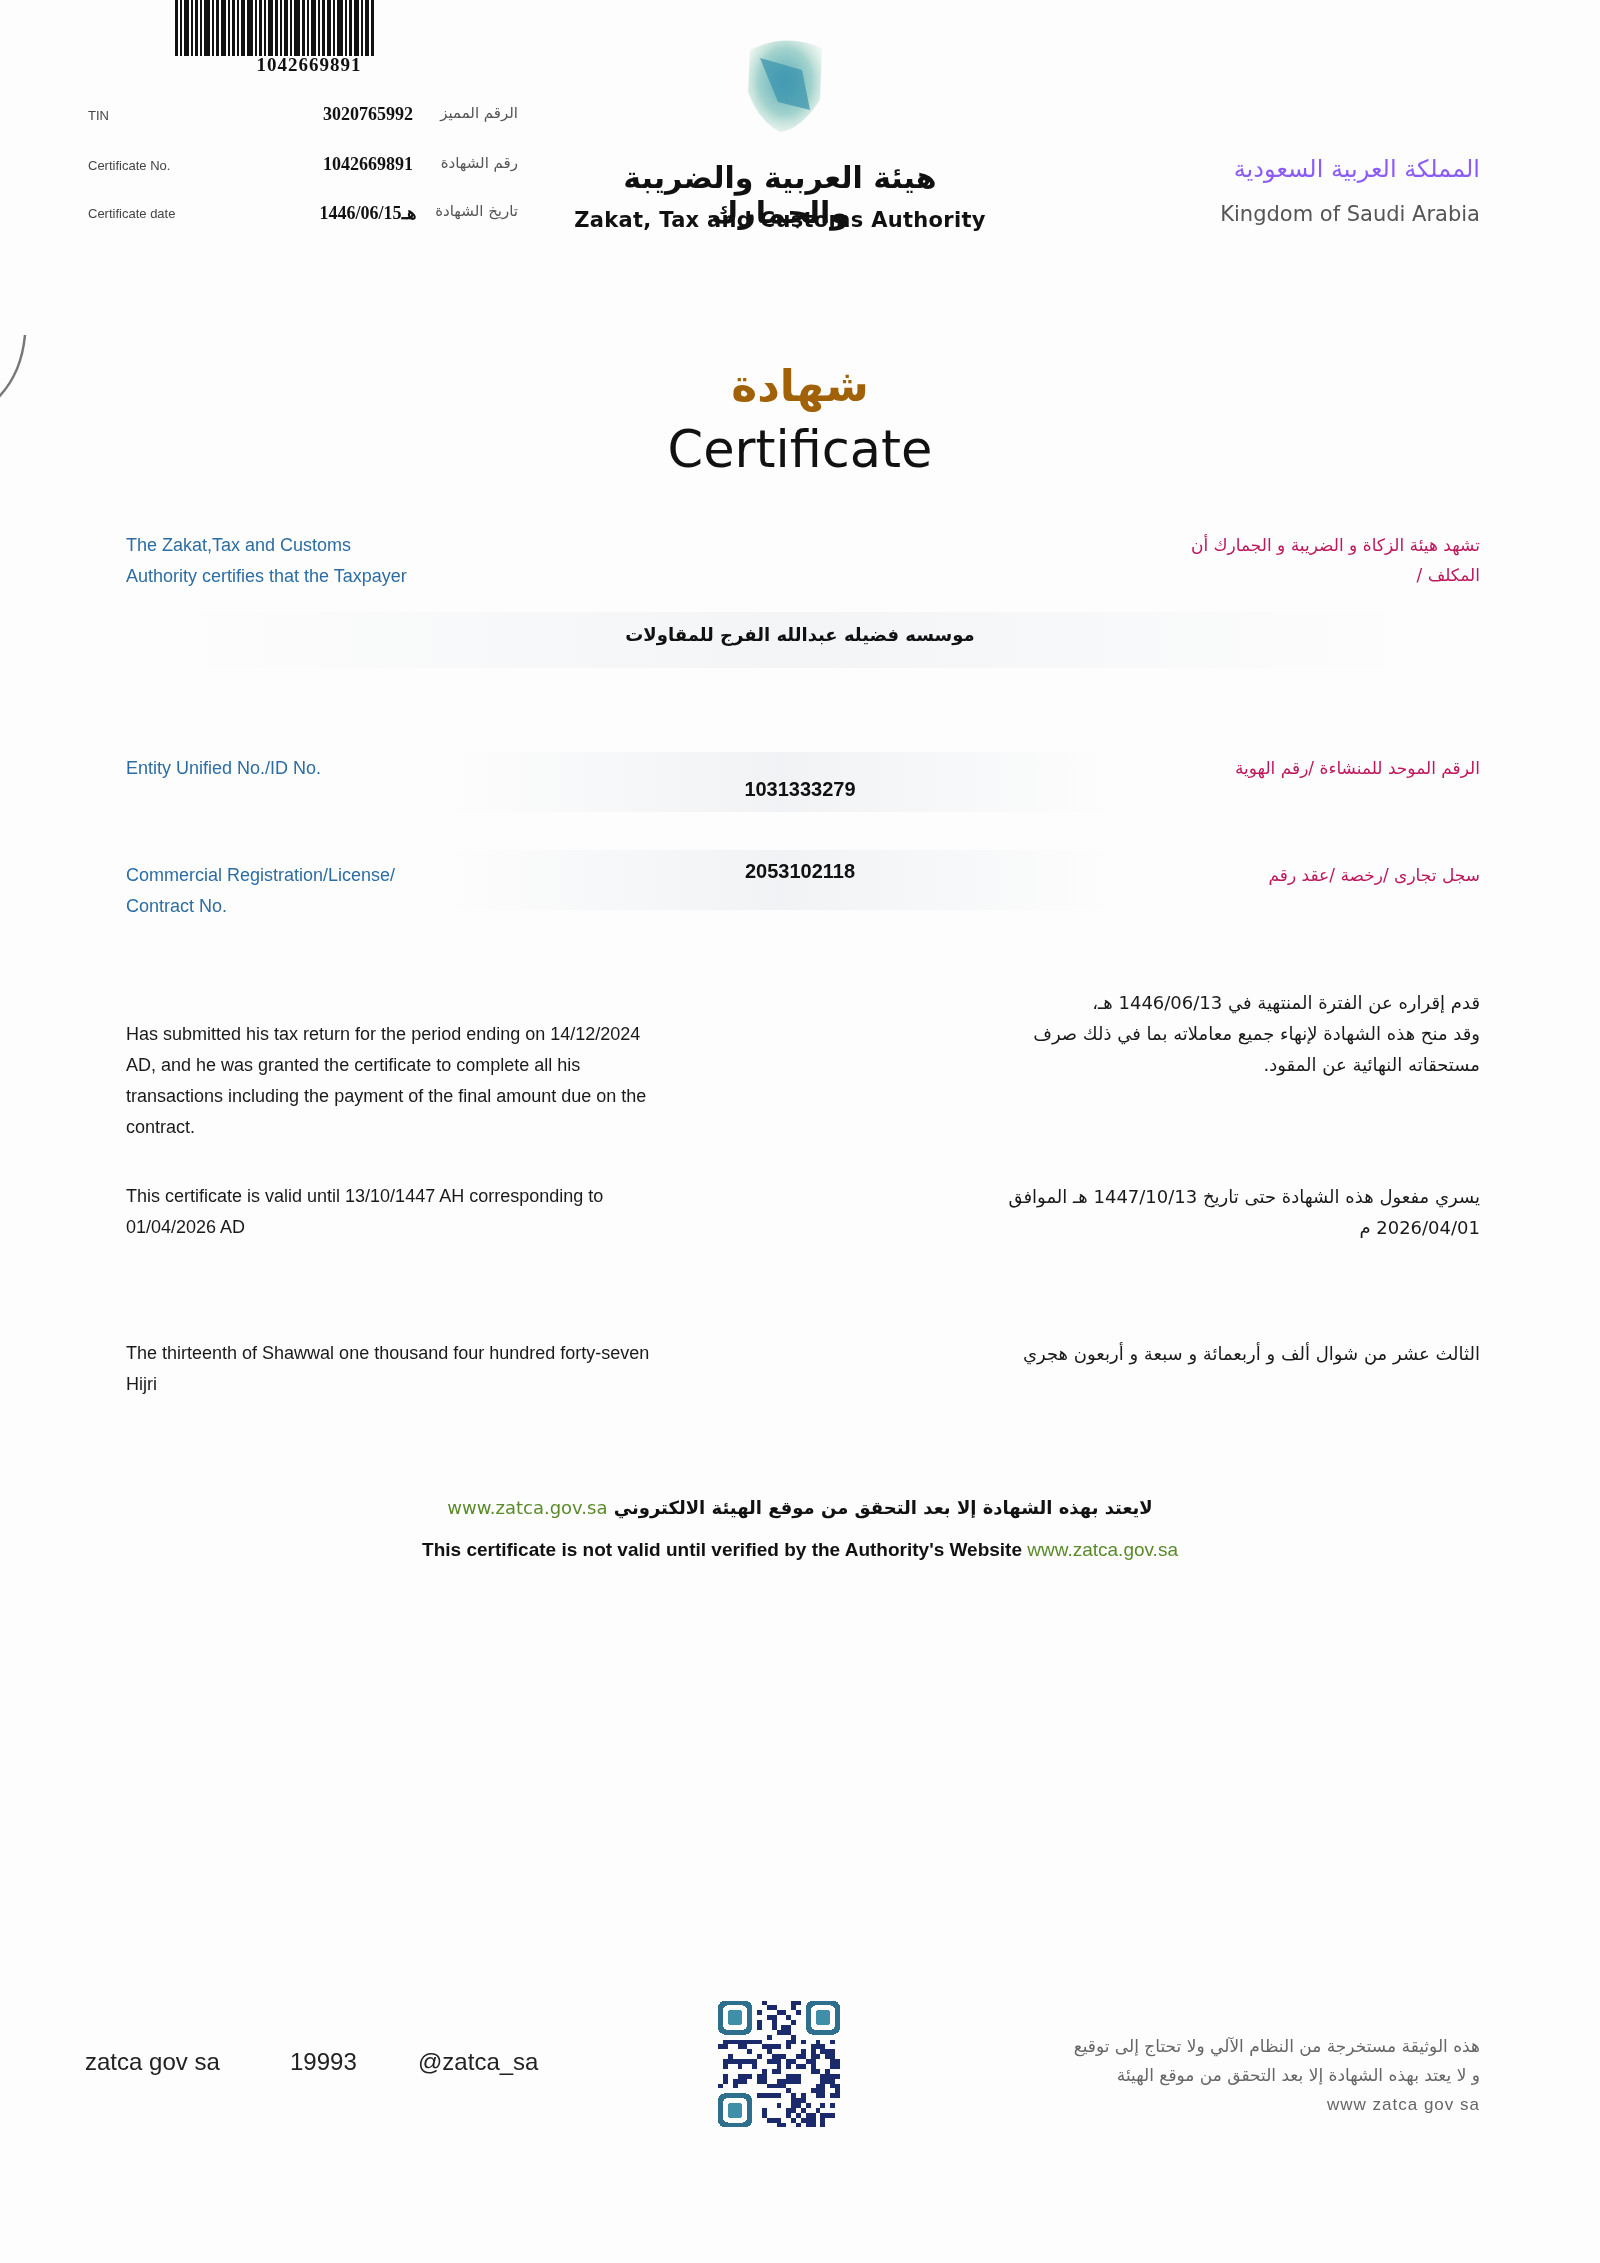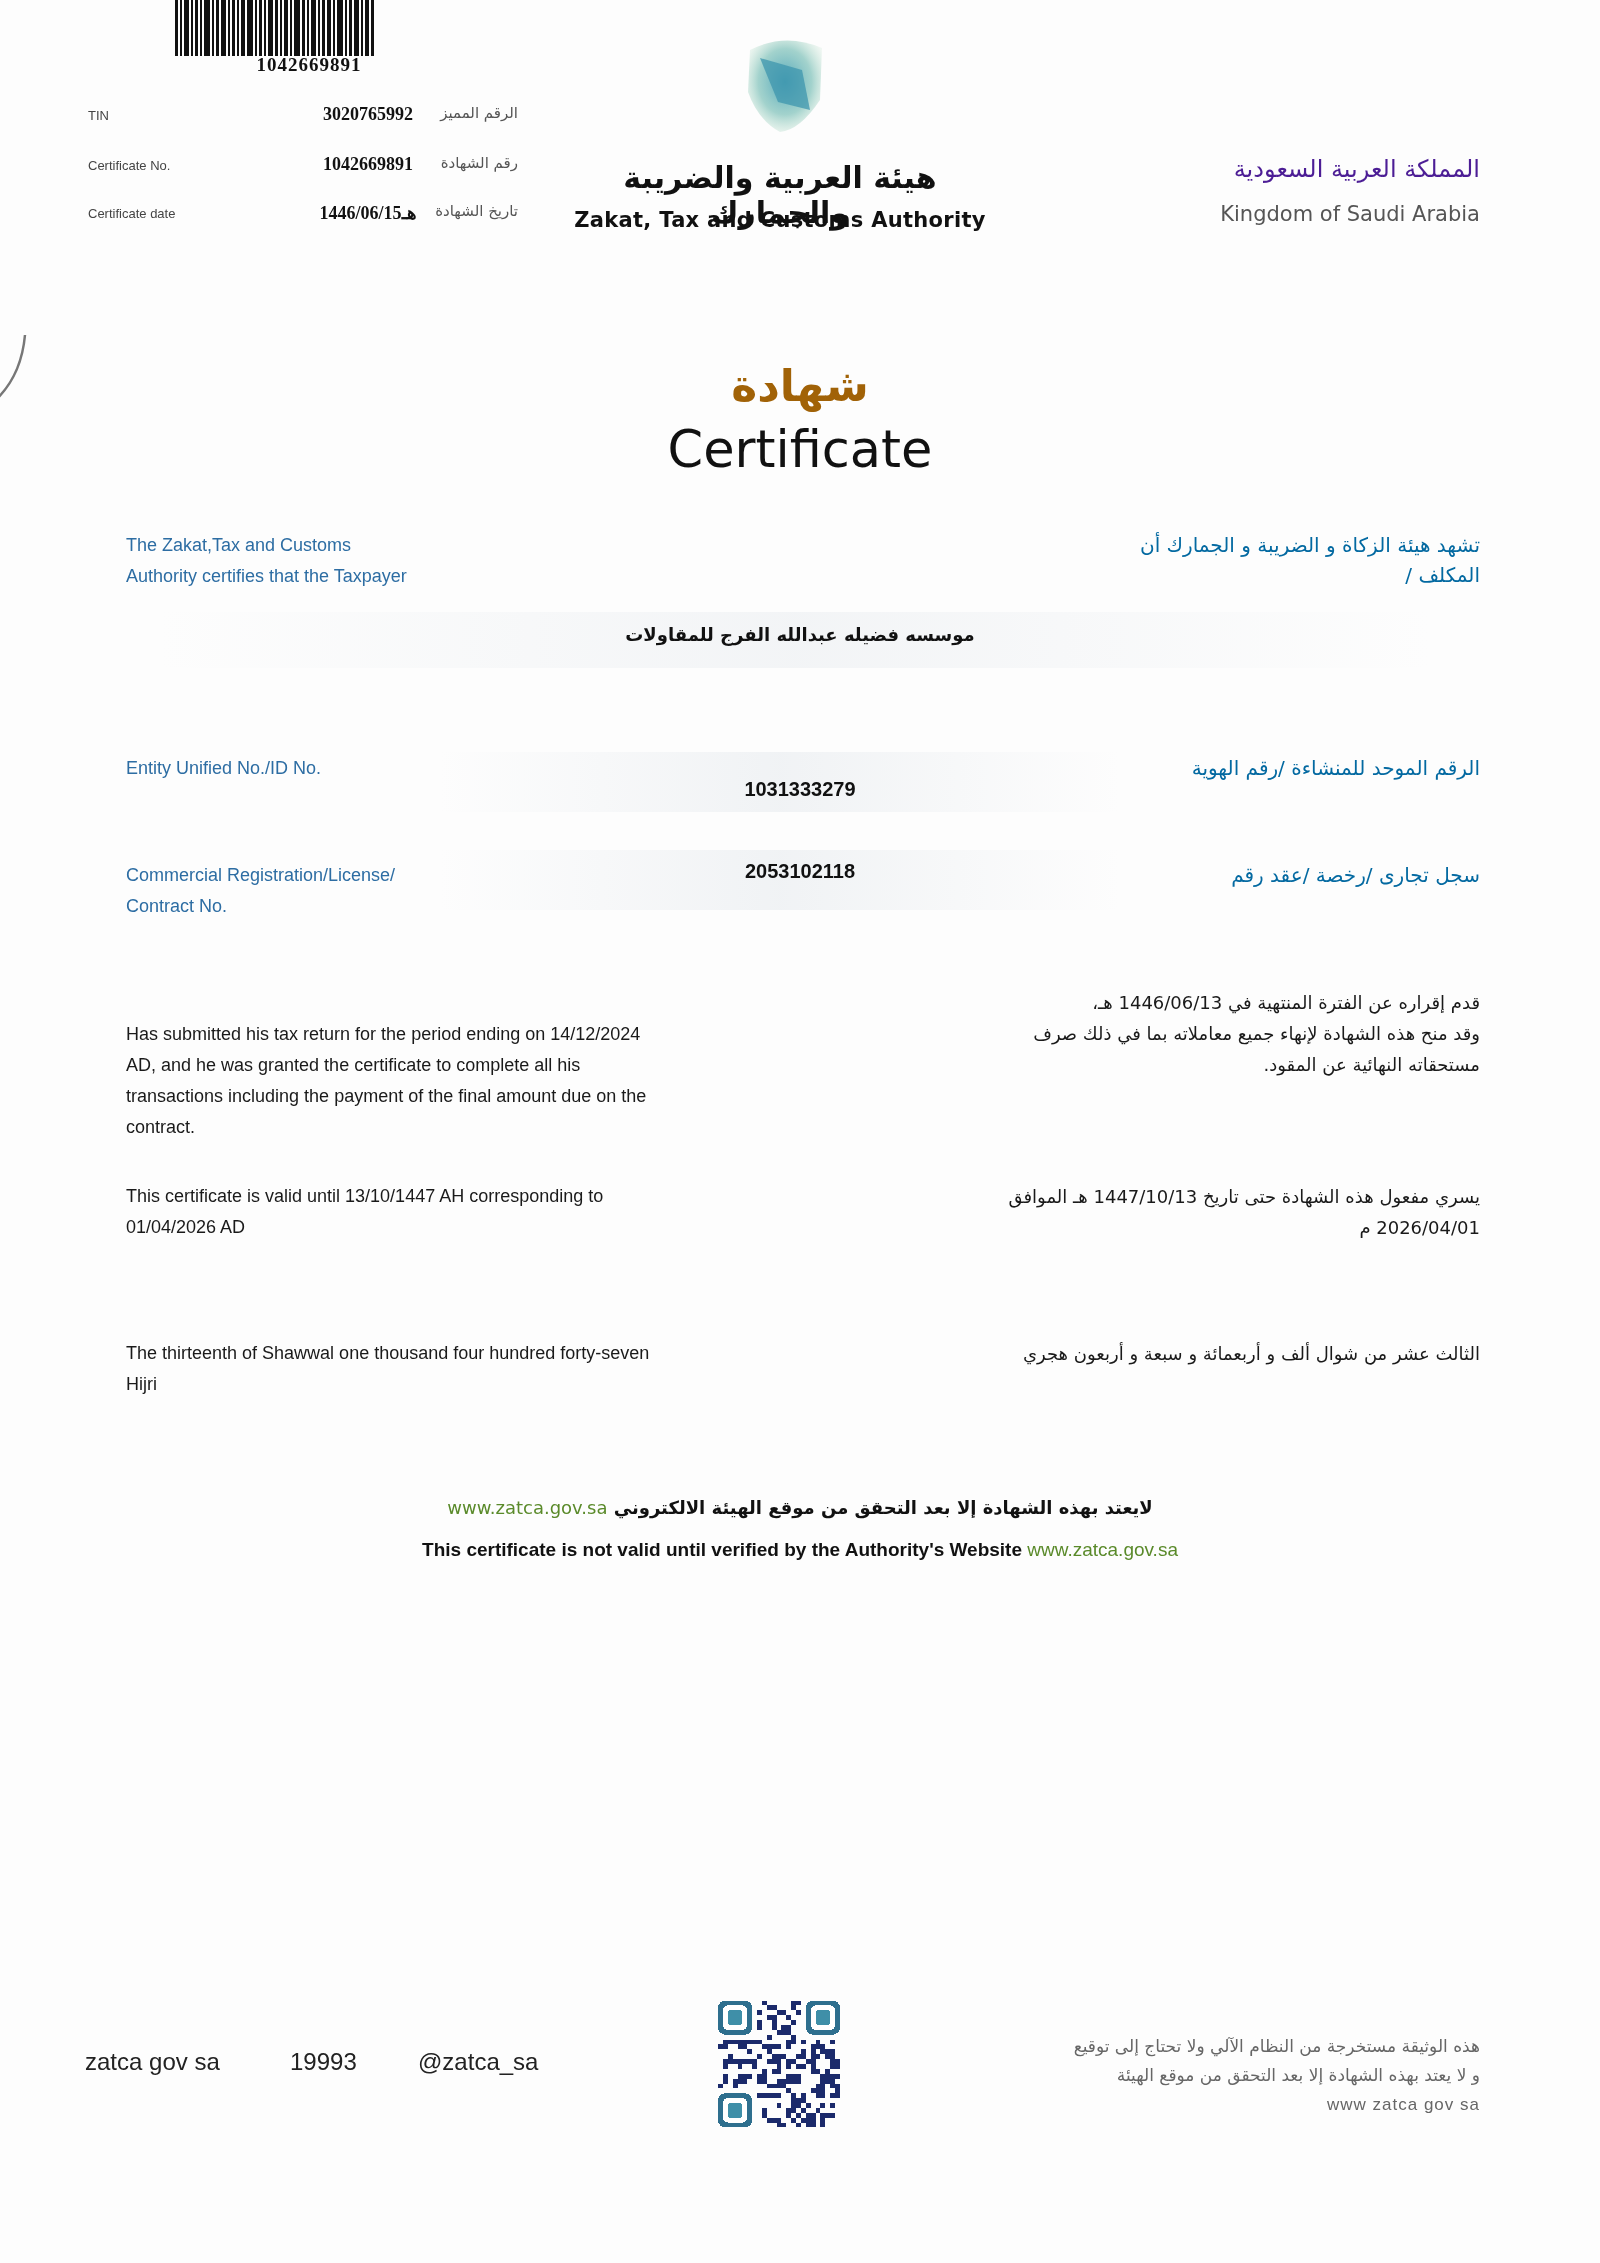--- a/index.html
+++ b/index.html
@@ -19,28 +19,28 @@
   .meta-row { left: 88px; width: 430px; height: 28px; font-size: 14px; }
   .meta-label { position: absolute; left: 0; top: 6px; font-family: "Liberation Sans", sans-serif; font-size: 13px; color: #444; }
   .meta-val { position: absolute; left: 180px; width: 200px; text-align: center; top: 2px; font-family: "Liberation Serif", serif; font-weight: bold; font-size: 18px; color: #111; }
   .meta-ar { position: absolute; right: 0; top: 2px; direction: rtl; font-size: 15px; color: #555; }
 
   
   #logo { left: 730px; top: 30px; width: 110px; height: 110px; }
   #authority-ar { left: 560px; top: 160px; width: 440px; text-align: center; font-size: 30px; font-weight: bold; color: #111; direction: rtl; }
   #authority-en { left: 560px; top: 208px; width: 440px; text-align: center; font-size: 21px; font-weight: bold; color: #111; letter-spacing: 0.3px; }
 
-  #ksa-ar { left: 1100px; top: 155px; width: 380px; direction: rtl; font-size: 24px; color: #4c1d95; }
+  #ksa-ar { left: 1100px; top: 155px; width: 380px; direction: rtl; font-size: 24px; color: #8b5cf6; }
   #ksa-en { left: 1100px; top: 202px; width: 380px; text-align: right; font-size: 21px; color: #555; }
 
   #title-ar { left: 600px; top: 360px; width: 400px; text-align: center; font-size: 44px; font-weight: bold; color: #a16207; direction: rtl; }
   #title-en { left: 600px; top: 420px; width: 400px; text-align: center; font-size: 51px; font-weight: normal; color: #111; }
 
   .lbl-en { font-family: "Liberation Sans", sans-serif; font-size: 18px; line-height: 31px; color: #2d6da3; }
-  .lbl-ar { font-size: 20px; line-height: 30px; color: #0369a1; direction: rtl; }
+  .lbl-ar { font-size: 17px; line-height: 30px; color: #be185d; direction: rtl; }
 
   #certifies-en { left: 126px; top: 530px; width: 400px; }
   #certifies-ar { left: 1080px; top: 530px; width: 400px; }
   #taxpayer-name { left: 400px; top: 624px; width: 800px; text-align: center; direction: rtl; font-size: 18px; font-weight: bold; color: #111; }
   .name-band { left: 160px; top: 612px; width: 1270px; height: 56px; background: linear-gradient(90deg, rgba(230,234,238,0.0), rgba(230,234,238,0.45), rgba(230,234,238,0.0)); }
 
   #entity-en { left: 126px; top: 753px; width: 400px; }
   #entity-ar { left: 1080px; top: 753px; width: 400px; }
   #entity-val { left: 700px; top: 778px; width: 200px; text-align: center; font-family: "Liberation Sans", sans-serif; font-weight: bold; font-size: 20px; color: #111; }
   .val-band { left: 440px; width: 680px; height: 60px; background: linear-gradient(90deg, rgba(230,234,238,0), rgba(230,234,238,0.55), rgba(230,234,238,0)); }

